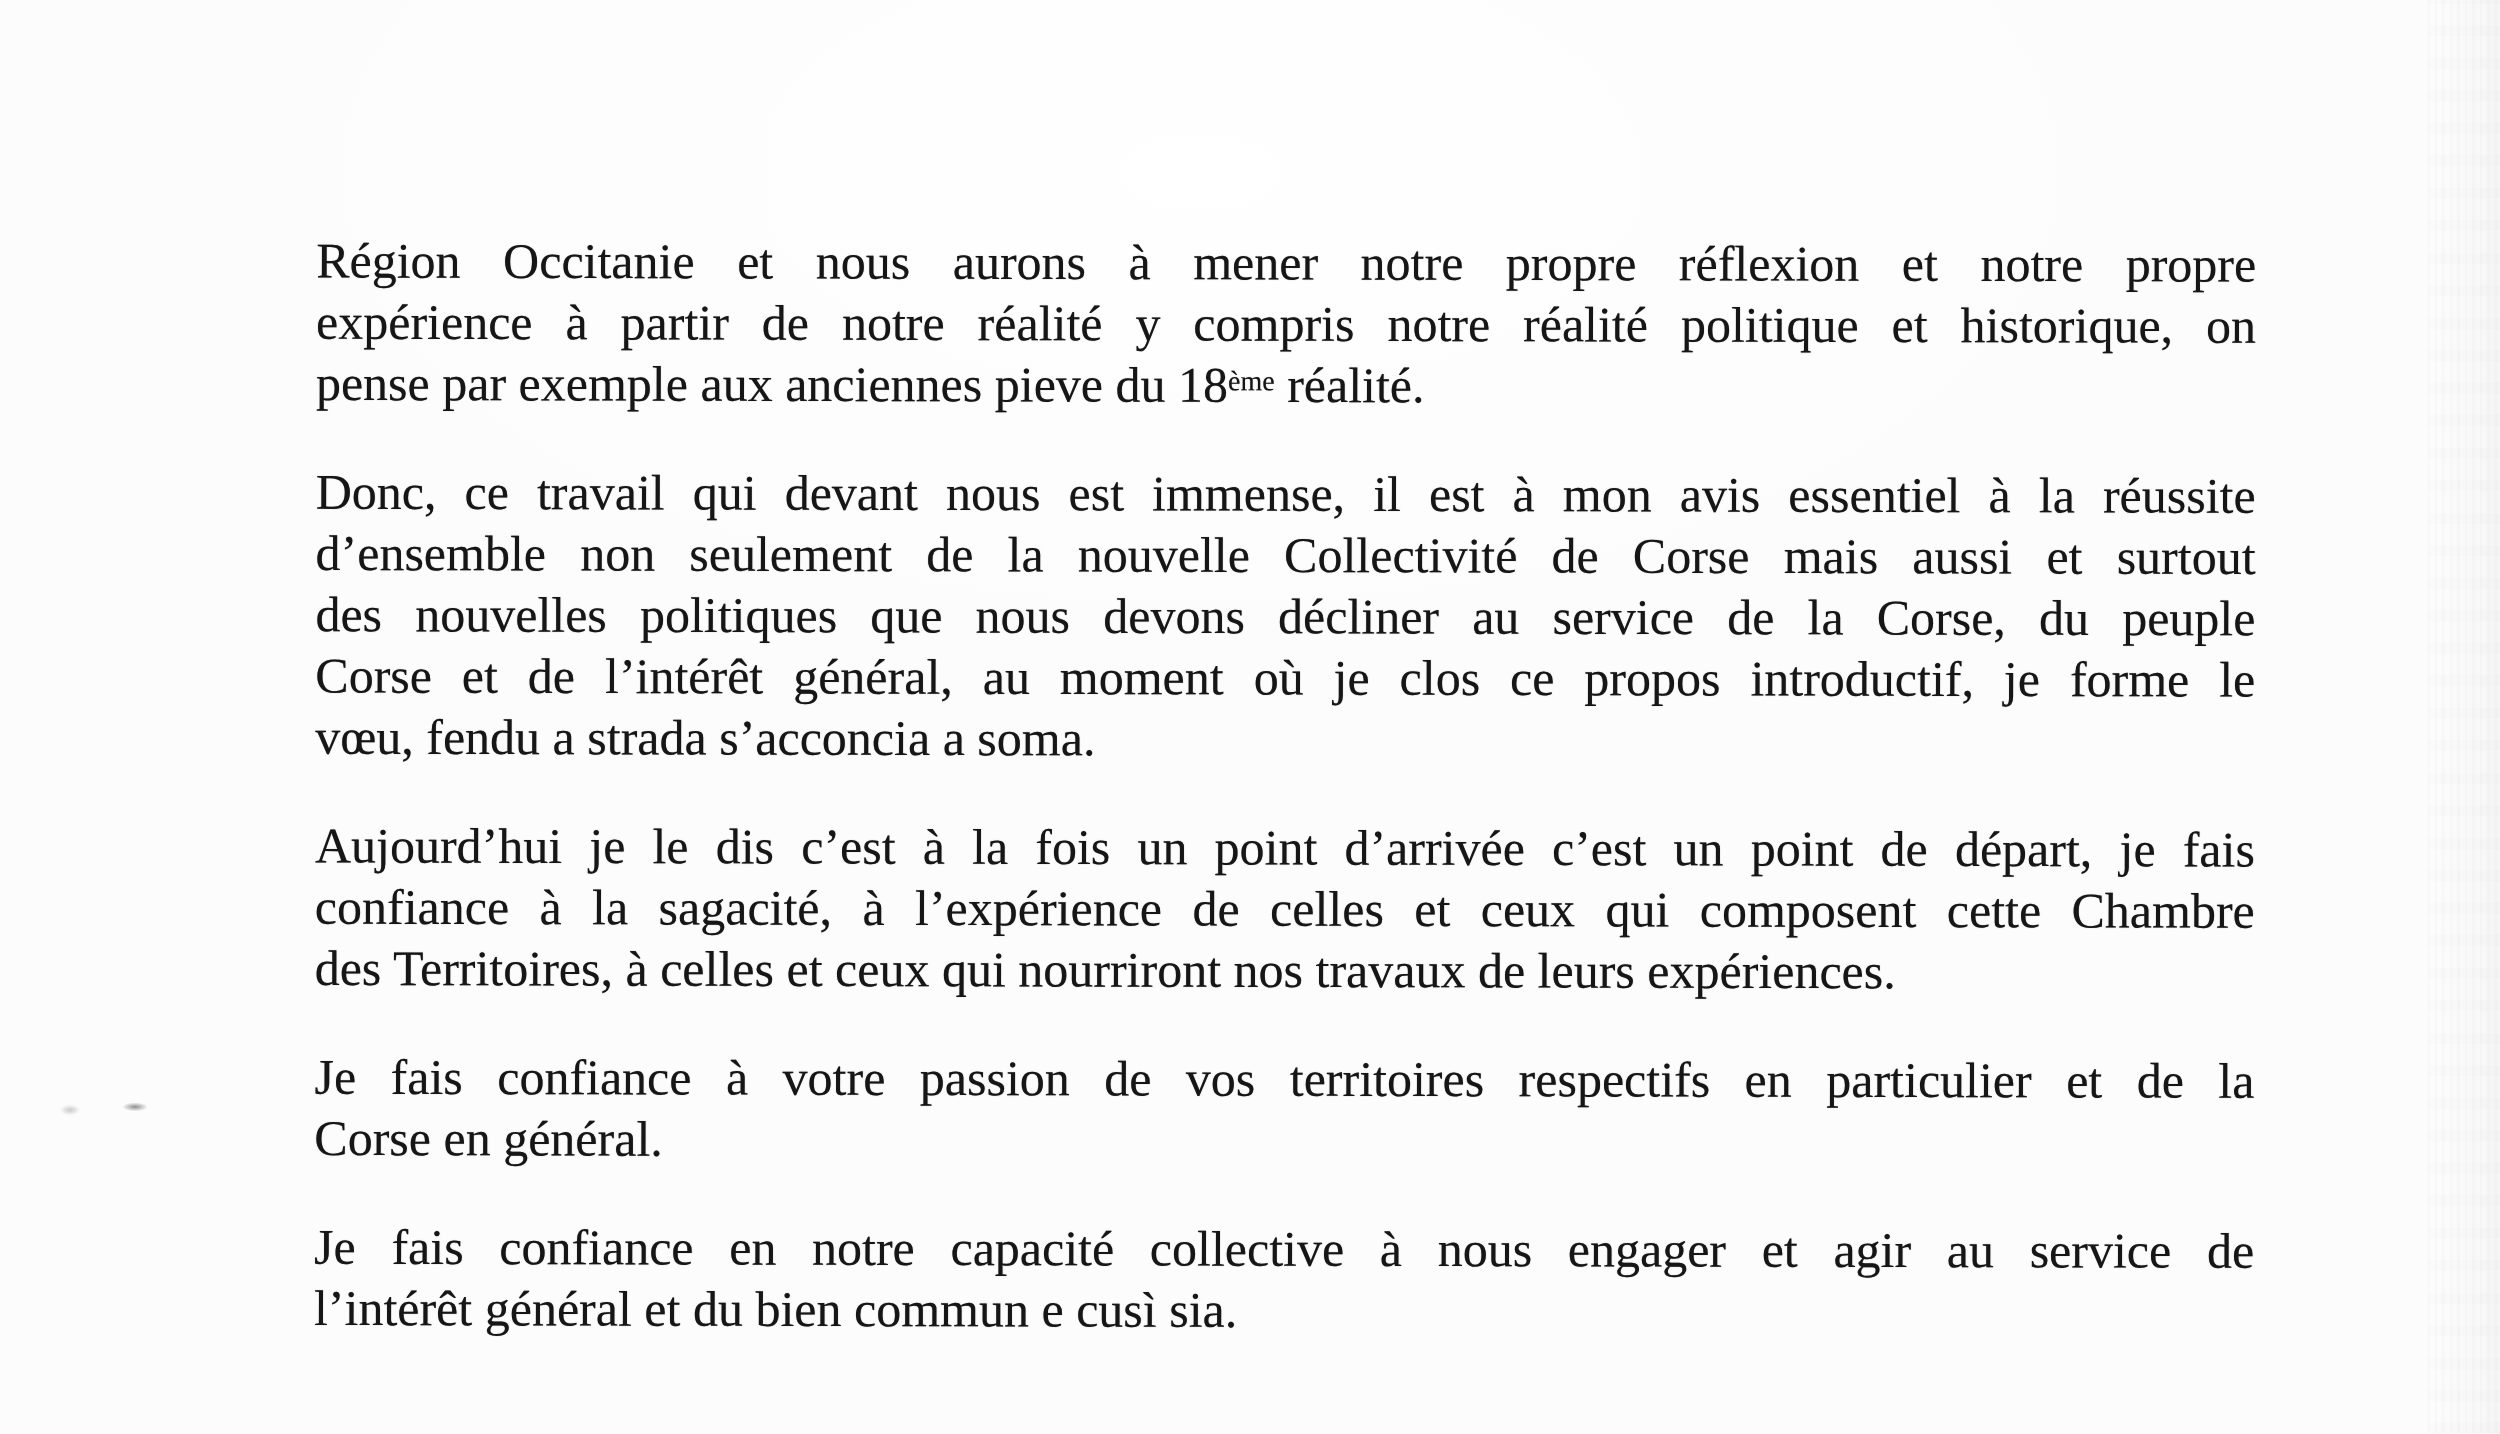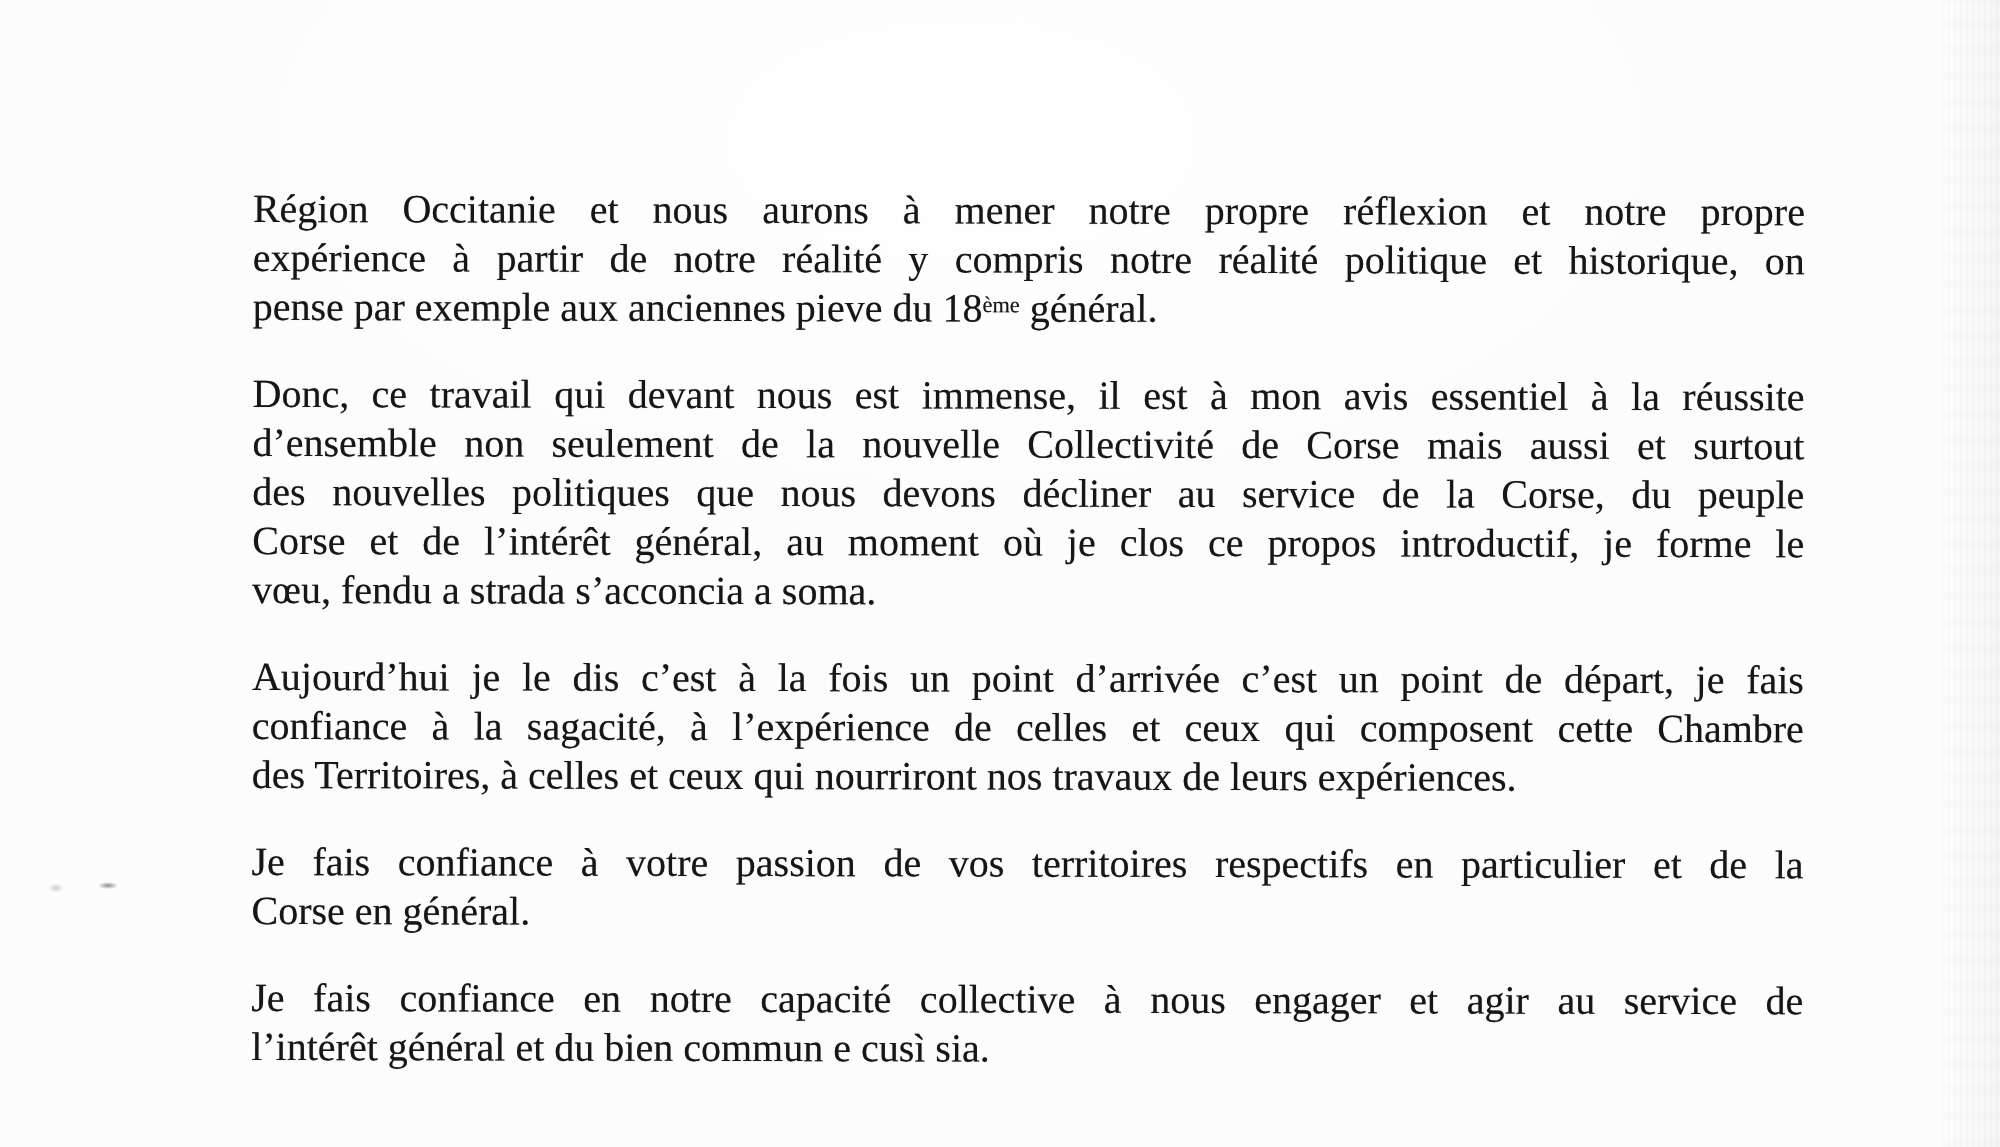--- a/index.html
+++ b/index.html
@@ -94,21 +94,21 @@
 </head>
 <body>
 
 <div class="page">
 
   <div class="text-block">
 
     <p class="para">
       <span class="line jl">Région Occitanie et nous aurons à mener notre propre réflexion et notre propre</span>
       <span class="line jl">expérience à partir de notre réalité y compris notre réalité politique et historique, on</span>
-      <span class="line"><span>pense par exemple aux anciennes pieve du 18</span><sup class="ord">ème</sup><span> général.</span></span>
+      <span class="line"><span>pense par exemple aux anciennes pieve du 18</span><sup class="ord">ème</sup><span> réalité.</span></span>
     </p>
 
     <p class="para">
       <span class="line jl">Donc, ce travail qui devant nous est immense, il est à mon avis essentiel à la réussite</span>
       <span class="line jl">d’ensemble non seulement de la nouvelle Collectivité de Corse mais aussi et surtout</span>
       <span class="line jl">des nouvelles politiques que nous devons décliner au service de la Corse, du peuple</span>
       <span class="line jl">Corse et de l’intérêt général, au moment où je clos ce propos introductif, je forme le</span>
       <span class="line">vœu, fendu a strada s’acconcia a soma.</span>
     </p>
 

